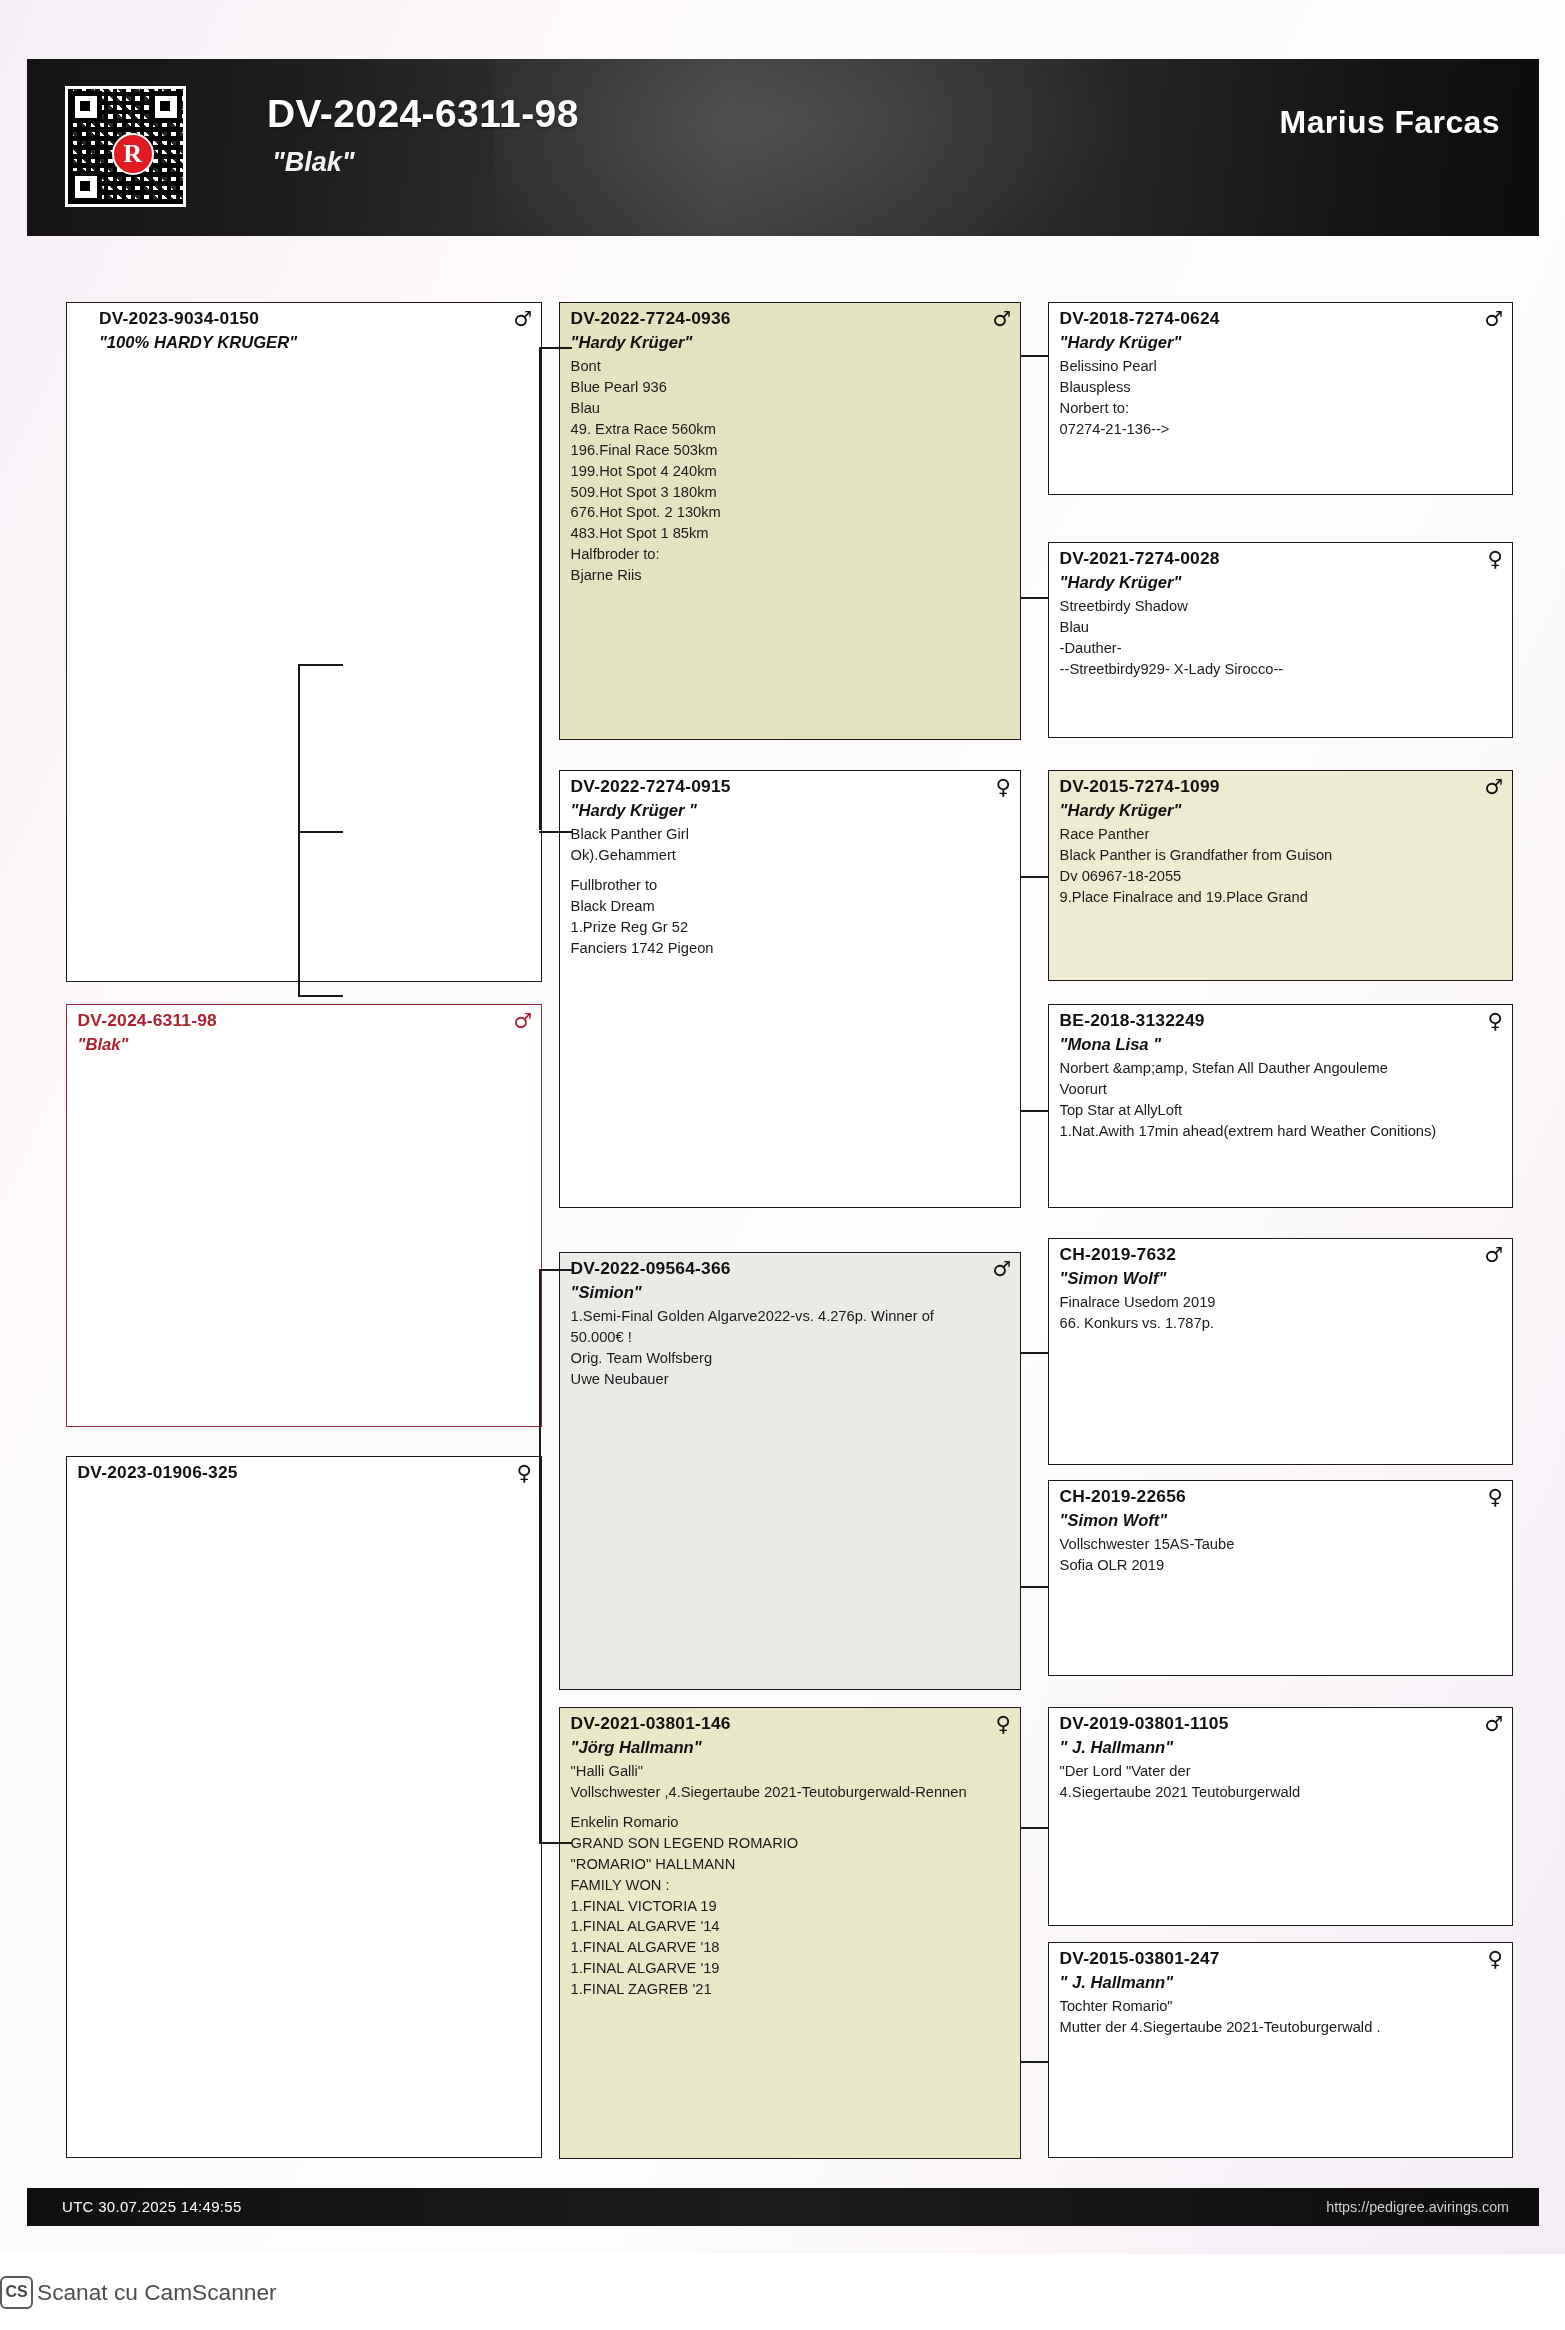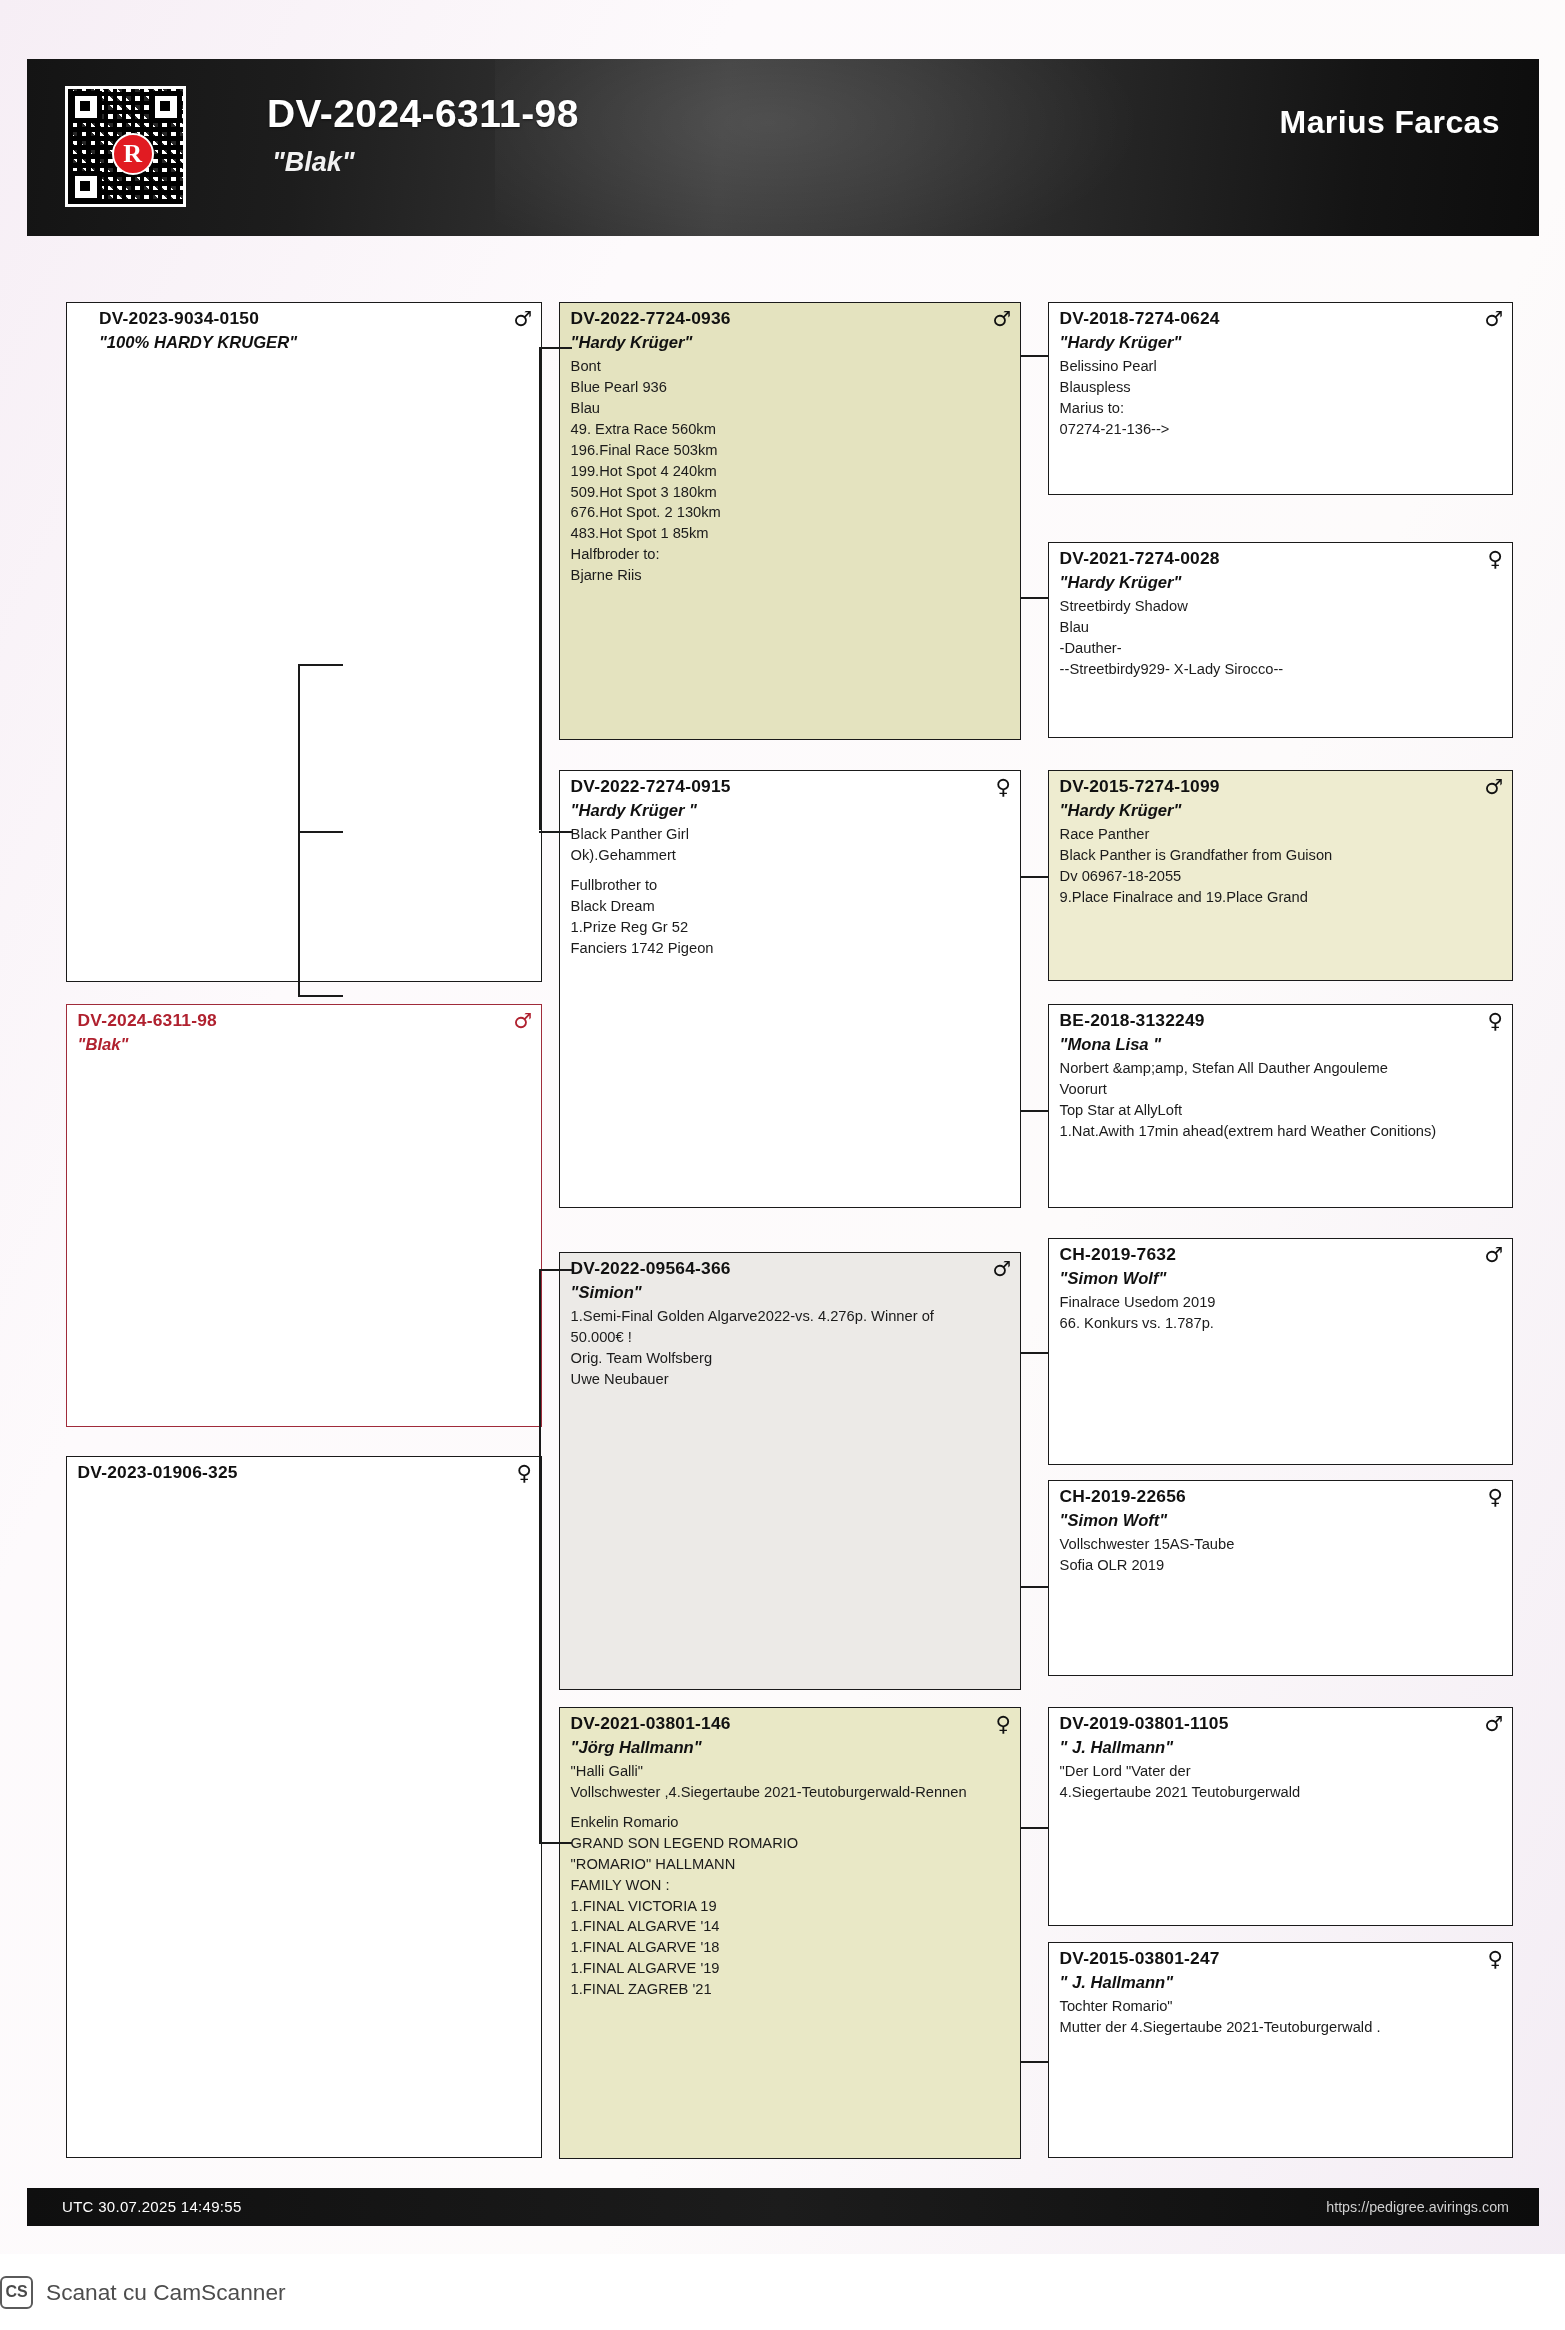--- a/index.html
+++ b/index.html
@@ -124,21 +124,21 @@
   }
   #cs-badge {
     margin-left: 0;
     width: 33px; height: 33px;
     border: 2.3px solid #5a5a5a;
     border-radius: 6px;
     display: flex; align-items: center; justify-content: center;
     font-size: 16px; font-weight: bold; color: #4a4a4a;
   }
   #cs-text {
-    margin-left: 13px;
+    margin-left: 4px;
     font-size: 22.7px;
     color: #4d4d4d;
   }
 
   
   .box {
     position: absolute;
     background: #ffffff;
     border: 1.5px solid #1a1a1a;
     padding: 6px 9px 4.5px 10.6px;
@@ -331,21 +331,21 @@
     </ul>
   </div>
 
   <div class="box" style="left:1048px; top:302px; width:465px; height:193px;">
     <div class="bid">DV-2018-7274-0624</div>
     <div class="sex">♂</div>
     <div class="bname">"Hardy Krüger"</div>
     <ul class="lines">
       <li>Belissino Pearl</li>
       <li>Blauspless</li>
-      <li>Marius to:</li>
+      <li>Norbert to:</li>
       <li>07274-21-136--&gt;</li>
     </ul>
   </div>
 
   <div class="box" style="left:1048px; top:542px; width:465px; height:196px;">
     <div class="bid">DV-2021-7274-0028</div>
     <div class="sex">♀</div>
     <div class="bname">"Hardy Krüger"</div>
     <ul class="lines">
       <li>Streetbirdy Shadow</li>

